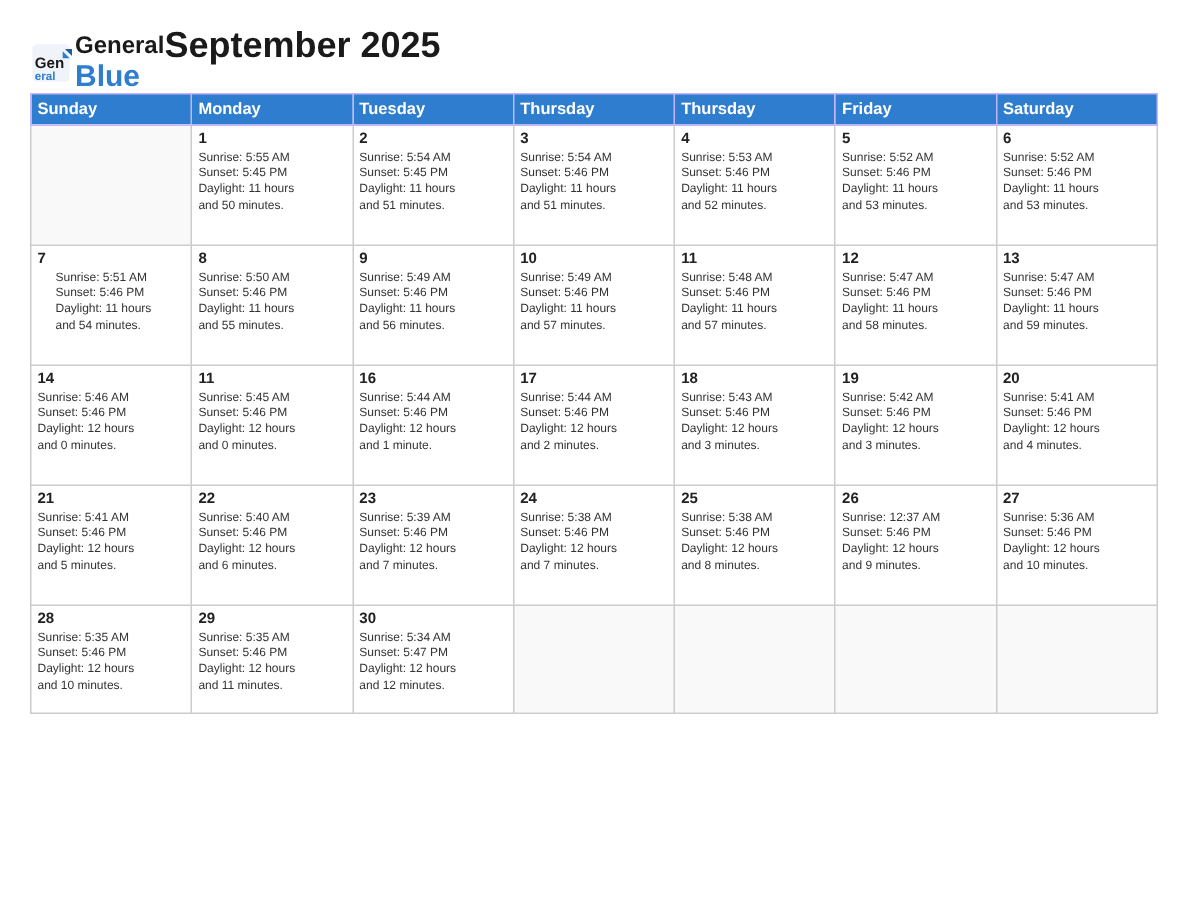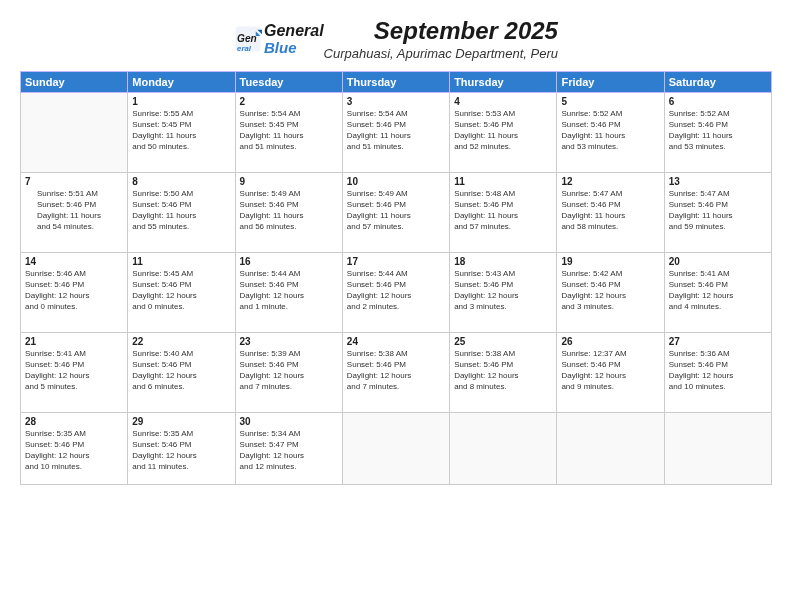--- a/index.html
+++ b/index.html
@@ -11,23 +11,21 @@
       overflow: hidden;
     }
     .page {
       width: 792px;
       height: 612px;
       padding: 18px 20px 12px 20px;
     }
     .header {
       display: flex;
       align-items: flex-start;
-      justify-content: center;
-      margin-bottom: 10px;
-      font-style: italic;
+      justify-content: flex-start;
     }
     .logo {
       display: flex;
       align-items: center;
       margin-top: 4px;
     }
     .logo-icon {
       width: 28px;
       height: 28px;
       margin-right: 2px;
@@ -95,26 +93,25 @@
     <div class="logo">
       <svg class="logo-icon" viewBox="0 0 36 36">
         <rect x="2" y="2" width="32" height="32" rx="4" fill="#f0f4fa"></rect>
         <text x="4" y="22" font-size="13" font-weight="bold" fill="#1a1a1a" font-family="Arial">Gen</text>
         <text x="4" y="33" font-size="10" font-weight="bold" fill="#2e7dce" font-family="Arial">eral</text>
         <polygon points="28,8 34,14 28,14" fill="#2e7dce"></polygon>
         <polygon points="30,6 36,12 36,6" fill="#1a5fa0"></polygon>
       </svg>
       <div>
         <div style="font-size:16px;font-weight:bold;color:#1a1a1a;line-height:1.1;">General</div>
-        <div style="font-size:15px;font-weight:bold;color:#2e7dce;line-height:1.1;">Blue</div>
+        <div style="font-size:20px;font-weight:bold;color:#2e7dce;line-height:1.1;">Blue</div>
       </div>
     </div>
     <div class="title-block">
       <div class="month-title">September 2025</div>
-      <div class="subtitle">Curpahuasi, Apurimac Department, Peru</div>
     </div>
   </div>
 
   <table>
     <thead>
       <tr>
       <th>Sunday</th>
           <th>Monday</th>
           <th>Tuesday</th>
           <th>Thursday</th>

